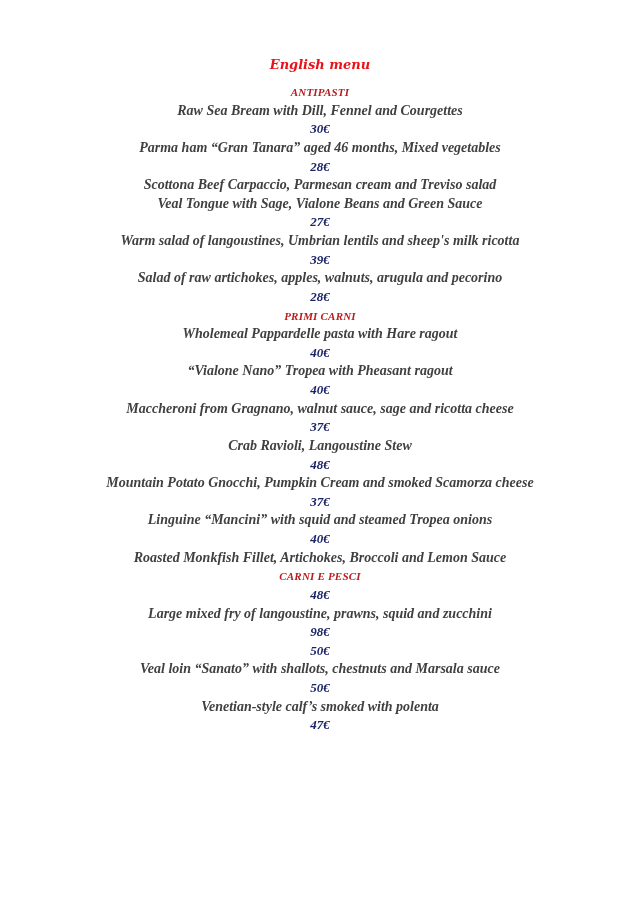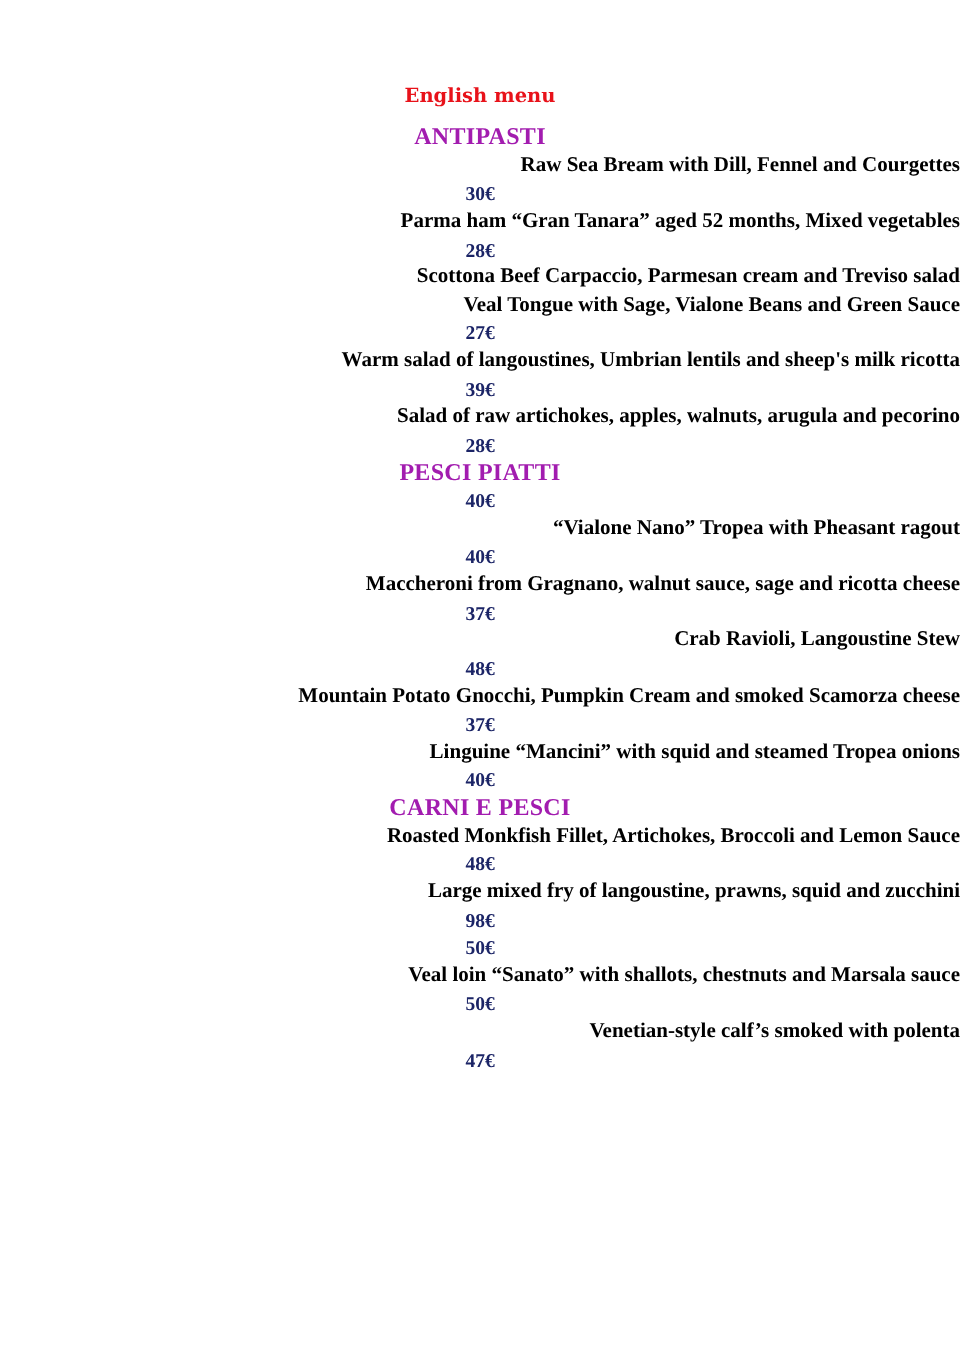--- a/index.html
+++ b/index.html
@@ -1,63 +1,64 @@
 <!DOCTYPE html>
 <html><head>
   <meta charset="utf-8">
   <style>
     html, body { margin: 0; padding: 0; background: #ffffff; }
     body { width: 640px; height: 905px; position: relative; overflow: hidden;
       font-family: "DejaVu Serif", "Liberation Serif", serif; }
-    .page { position: absolute; top: 0; left: 0; width: 640px; height: 828px; background: #fff; }
+    .page { position: absolute; top: 0; left: 0; width: 640px; height: 828px; background: #fff; font-style: italic; }
     .title { position: absolute; top: 56px; left: 0; width: 640px; text-align: center;
       color: #e8121a; font-weight: bold; font-size: 13px; line-height: 18px; }
     .menu { position: absolute; top: 83px; left: 0; width: 640px; text-align: center; }
     .line { height: 18.64px; line-height: 18.64px; font-size: 12.4px; font-weight: bold;
       white-space: nowrap; font-family: "Liberation Serif", "DejaVu Serif", serif; font-size: 14px; }
-    .section-title { color: #a21caf; font-size: 16px; letter-spacing: 0.2px; }
-    .dish { color: #000000; text-align: right; }
+    .section-title { color: #b91c1c; font-size: 11px; letter-spacing: 0.2px; }
+    .dish { color: #404040; }
     .price { color: #1b2466; font-size: 13px; }
   </style>
 </head>
 <body>
 
 <div class="page">
   <div class="title">English menu</div>
 
   <div class="menu">
 
     <div class="line section-title">ANTIPASTI</div>
     <div class="line dish">Raw Sea Bream with Dill, Fennel and Courgettes</div>
     <div class="line price">30€</div>
-    <div class="line dish">Parma ham “Gran Tanara” aged 52 months, Mixed vegetables</div>
+    <div class="line dish">Parma ham “Gran Tanara” aged 46 months, Mixed vegetables</div>
     <div class="line price">28€</div>
     <div class="line dish">Scottona Beef Carpaccio, Parmesan cream and Treviso salad</div>
     <div class="line dish">Veal Tongue with Sage, Vialone Beans and Green Sauce</div>
     <div class="line price">27€</div>
     <div class="line dish">Warm salad of langoustines, Umbrian lentils and sheep's milk ricotta</div>
     <div class="line price">39€</div>
     <div class="line dish">Salad of raw artichokes, apples, walnuts, arugula and pecorino</div>
     <div class="line price">28€</div>
 
-    <div class="line section-title">PESCI PIATTI</div>
+    <div class="line section-title">PRIMI CARNI</div>
+    <div class="line dish">Wholemeal Pappardelle pasta with Hare ragout</div>
     <div class="line price">40€</div>
     <div class="line dish">“Vialone Nano” Tropea with Pheasant ragout</div>
     <div class="line price">40€</div>
     <div class="line dish">Maccheroni from Gragnano, walnut sauce, sage and ricotta cheese</div>
     <div class="line price">37€</div>
     <div class="line dish">Crab Ravioli, Langoustine Stew</div>
     <div class="line price">48€</div>
     <div class="line dish">Mountain Potato Gnocchi, Pumpkin Cream and smoked Scamorza cheese</div>
     <div class="line price">37€</div>
     <div class="line dish">Linguine “Mancini” with squid and steamed Tropea onions</div>
     <div class="line price">40€</div>
 
+    <div class="line dish">Roasted Monkfish Fillet, Artichokes, Broccoli and Lemon Sauce</div>
     <div class="line section-title">CARNI E PESCI</div>
-    <div class="line dish">Roasted Monkfish Fillet, Artichokes, Broccoli and Lemon Sauce</div>
     <div class="line price">48€</div>
     <div class="line dish">Large mixed fry of langoustine, prawns, squid and zucchini</div>
     <div class="line price">98€</div>
     <div class="line price">50€</div>
     <div class="line dish">Veal loin “Sanato” with shallots, chestnuts and Marsala sauce</div>
     <div class="line price">50€</div>
     <div class="line dish">Venetian-style calf’s smoked with polenta</div>
     <div class="line price">47€</div>
   </div>
 </div>

